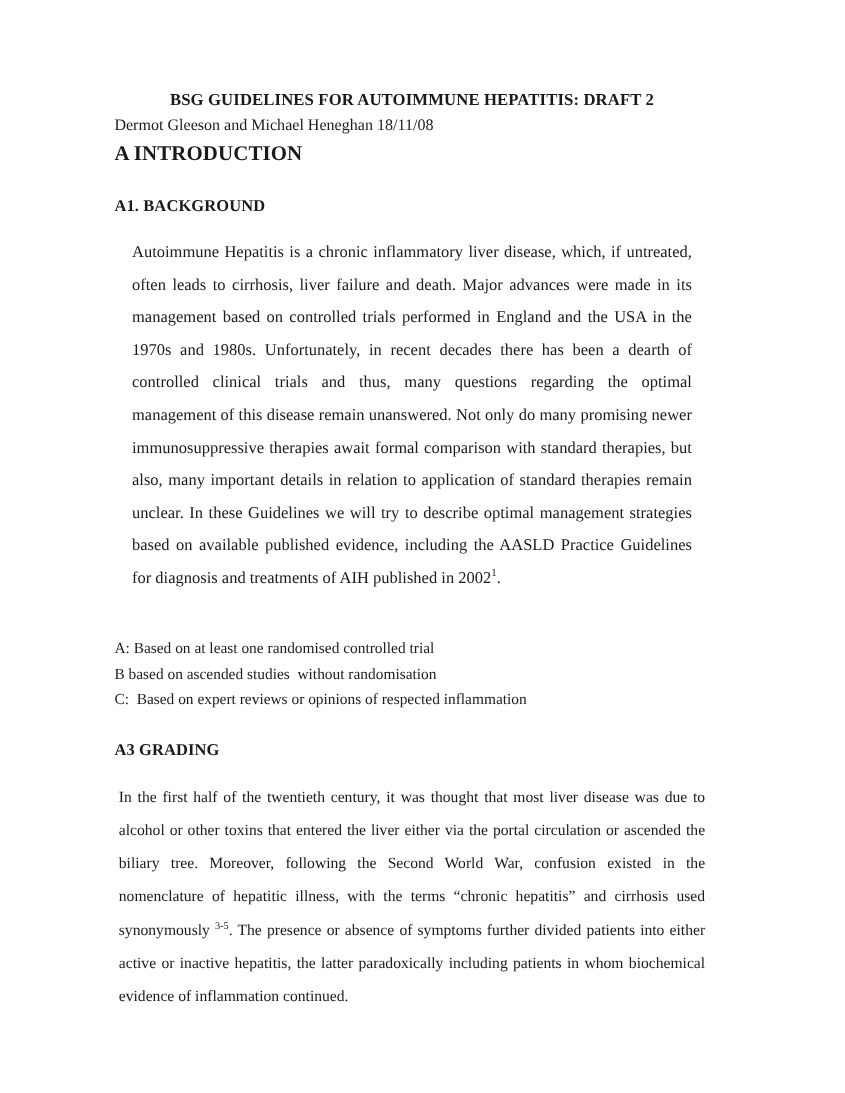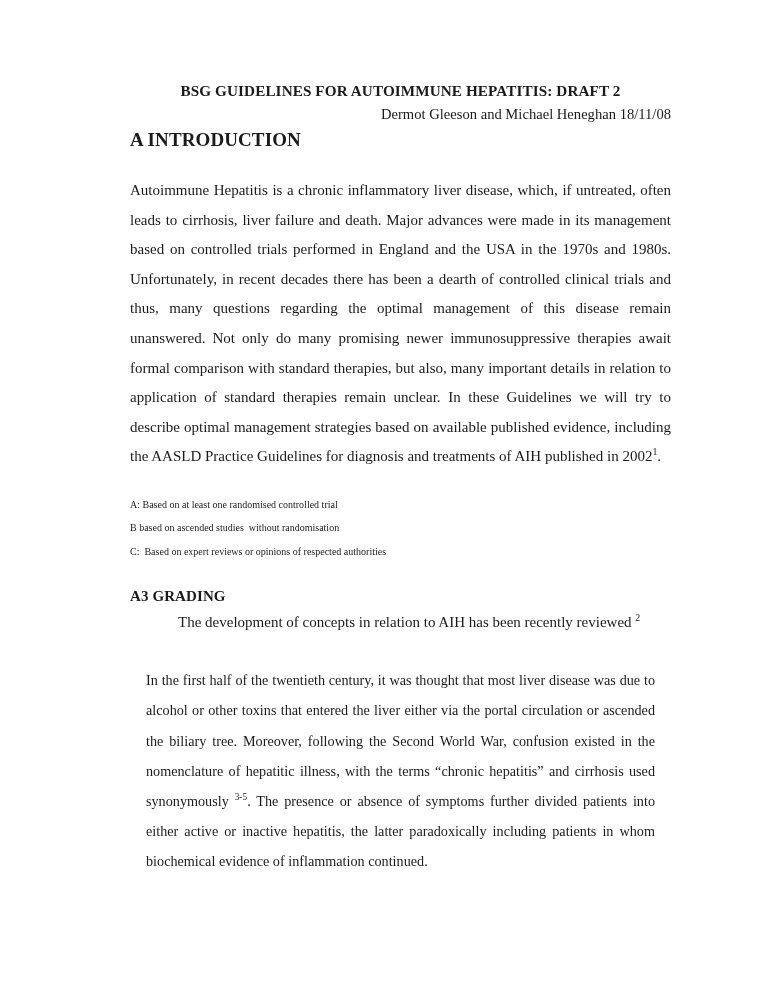--- a/index.html
+++ b/index.html
@@ -19,35 +19,35 @@
     position: relative;
     width: 768px;
     height: 994px;
     background: #ffffff;
     box-sizing: border-box;
     padding: 0;
     overflow: hidden;
   }
   .content {
     position: absolute;
-    left: 130px;
+    left: 104px;
     top: 80px;
     width: 541px;
   }
   .doc-title {
     font-size: 15.2px;
     font-weight: bold;
     text-align: center;
     letter-spacing: 0.1px;
     line-height: 21px;
     margin: 0 0 2px 0;
   }
   .doc-authors {
     font-size: 14.6px;
-    text-align: right;
+    text-align: left;
     line-height: 22px;
     margin: 0 0 3px 0;
   }
   h2.section-head {
     font-size: 19px;
     font-weight: bold;
     margin: 0;
     line-height: 24px;
     letter-spacing: 0.1px;
   }
@@ -59,33 +59,33 @@
     letter-spacing: 0.1px;
   }
   .spacer-lg { height: 24px; }
   .spacer-md { height: 21px; }
   .spacer-sm { height: 12px; }
   p.body-par {
     font-size: 15px;
     text-align: justify;
     text-justify: inter-word;
     line-height: 29.6px;
-    margin: 0;
+    margin: 16px;
     hyphens: none;
   }
   p.body-par-loose {
     font-size: 14.2px;
     text-align: justify;
     text-justify: inter-word;
     line-height: 30.2px;
-    margin: 16px;
+    margin: 4px;
     hyphens: none;
   }
   p.grade-line {
-    font-size: 10px;
+    font-size: 14px;
     text-align: left;
     line-height: 23.4px;
     margin: 0;
     white-space: pre-wrap;
   }
   p.history-lead {
     font-size: 15px;
     text-align: left;
     line-height: 29px;
     margin: 0;
@@ -104,34 +104,34 @@
   <div class="content">
 
     <div class="doc-title">BSG GUIDELINES FOR AUTOIMMUNE HEPATITIS: DRAFT 2</div>
 
     <div class="doc-authors">Dermot Gleeson and Michael Heneghan 18/11/08</div>
 
     <h2 class="section-head">A INTRODUCTION</h2>
 
     <div class="spacer-lg"></div>
 
+    <h3 class="sub-head">A1. BACKGROUND</h3>
 
     <p class="body-par"><span>Autoimmune Hepatitis is a chronic inflammatory liver disease, which, if untreated, often leads to cirrhosis, liver failure and death. Major advances were made in its management based on controlled trials performed in England and the USA in the 1970s and 1980s. Unfortunately, in recent decades there has been a dearth of controlled clinical trials and thus, many questions regarding the optimal management of this disease remain unanswered. Not only do many promising newer immunosuppressive therapies await formal comparison with standard therapies, but also, many important details in relation to application of standard therapies remain unclear.  In these Guidelines we will try to describe optimal management strategies based on available published evidence, including the AASLD Practice Guidelines for diagnosis and treatments of AIH published in 2002</span><sup>1</sup><span>.</span></p>
 
     <div class="spacer-md"></div>
 
 
     <p class="grade-line">A: Based on at least one randomised controlled trial</p>
     <p class="grade-line">B based on ascended studies  without randomisation</p>
-    <p class="grade-line">C:  Based on expert reviews or opinions of respected authorities</p>
+    <p class="grade-line">C:  Based on expert reviews or opinions of respected inflammation</p>
 
     <div class="spacer-md"></div>
 
     <h3 class="sub-head">A3 GRADING</h3>
 
-    <p class="history-lead"><span>The development of concepts in relation to AIH has been recently reviewed </span><sup>2</sup></p>
 
     <div class="spacer-sm"></div>
 
     <p class="body-par-loose"><span>In the first half of the twentieth century, it was thought that most liver disease was due to alcohol or other toxins that entered the liver either via the portal circulation or ascended the biliary tree. Moreover, following the Second World War, confusion existed in the nomenclature of hepatitic illness, with the terms “chronic hepatitis” and cirrhosis used synonymously </span><sup>3-5</sup><span>. The presence or absence of symptoms further divided patients into either active or inactive hepatitis, the latter paradoxically including patients in whom biochemical evidence of inflammation continued.</span></p>
 
   </div>
 </div>
 
 </body></html>

